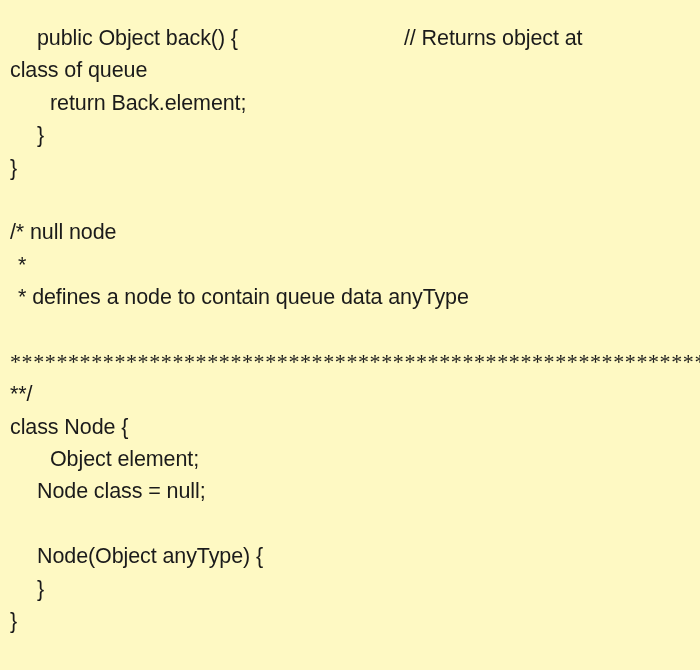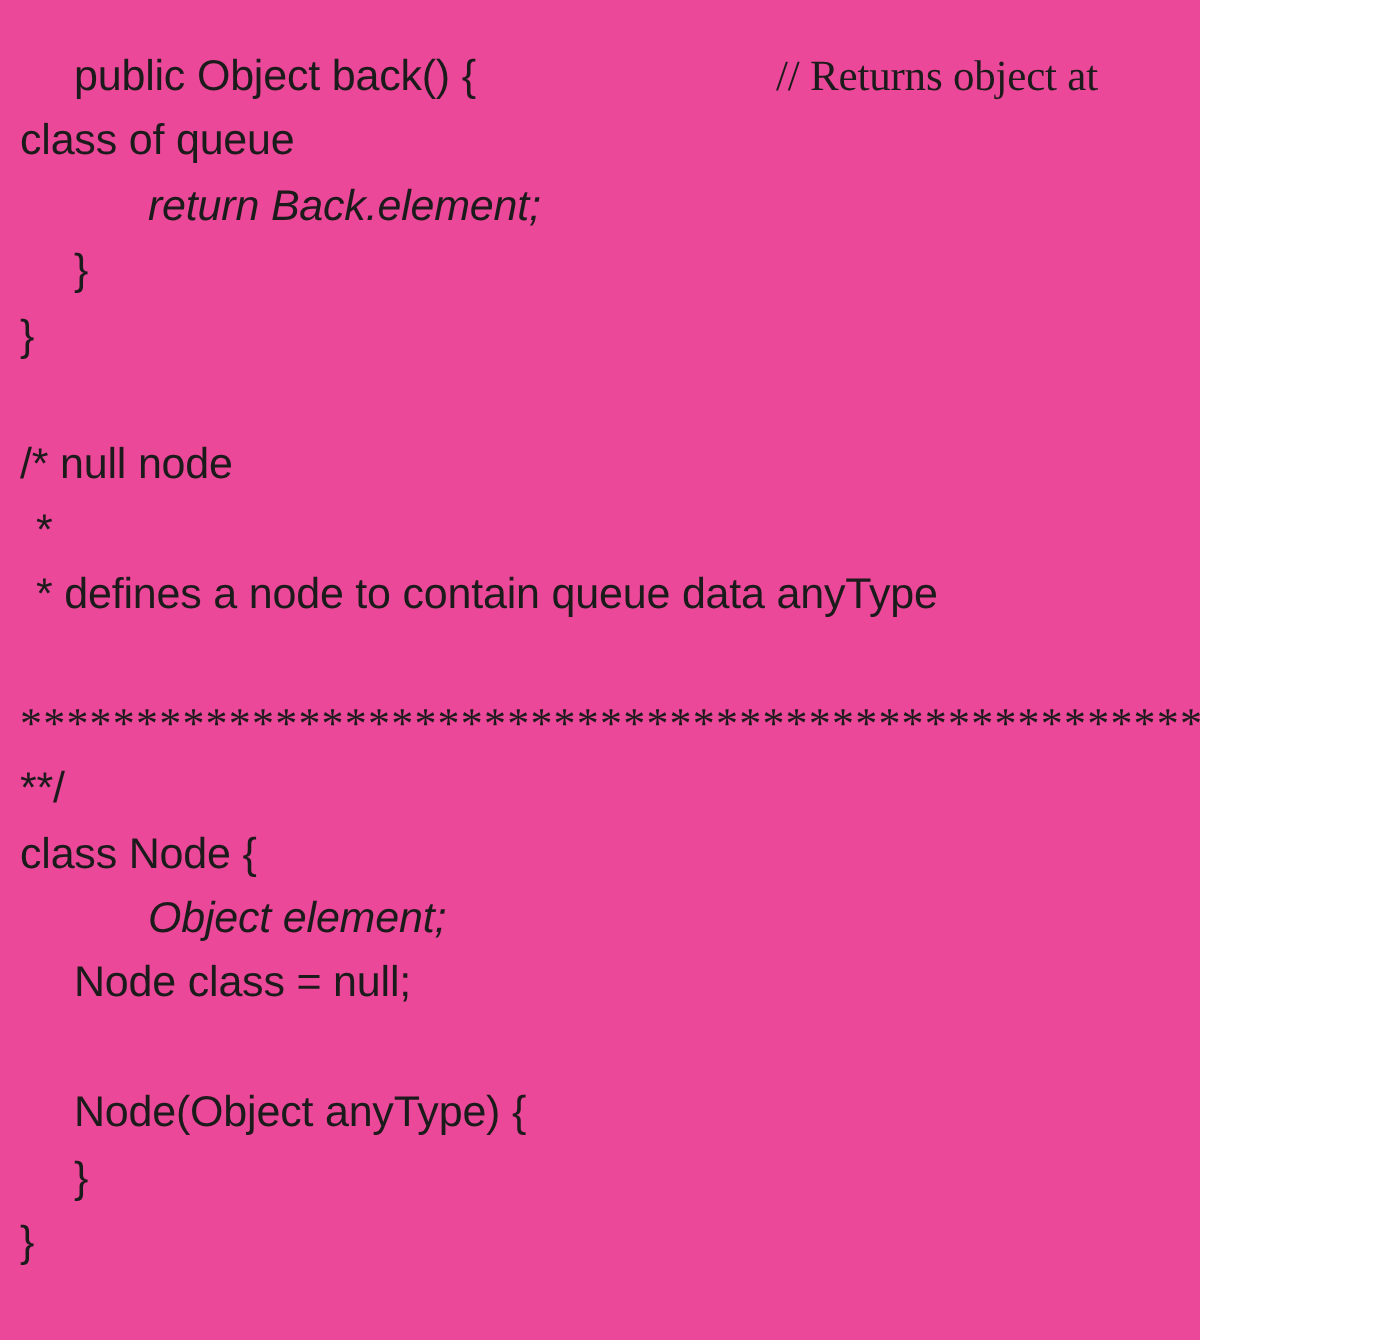--- a/index.html
+++ b/index.html
@@ -8,23 +8,23 @@
     background: #ffffff;
   }
   body {
     width: 700px;
     height: 670px;
     overflow: hidden;
     font-family: "Liberation Sans", sans-serif;
   }
   .code-page {
     position: relative;
-    width: 600px;
+    width: 700px;
     height: 670px;
-    background: #ec4899;
+    background: #fef9c3;
     overflow: hidden;
   }
   .code-block {
     position: absolute;
     left: 0;
     top: 22px;
     width: 700px;
   }
   .code-line {
     position: relative;
@@ -38,28 +38,28 @@
   }
   .code-line .txt {
     display: inline-block;
     white-space: pre;
   }
   .code-line.blank {
     height: 32.4px;
   }
   .ind-1  { padding-left: 10px; }
   .ind-2  { padding-left: 37px; }
-  .ind-3  { padding-left: 74px; font-style: italic; }
+  .ind-3  { padding-left: 50px; }
   .ind-star { padding-left: 18px; }
   .trailing-comment {
     position: absolute;
-    left: 388px;
+    left: 404px;
     top: 0;
     white-space: pre;
-    font-family: Liberation Serif, serif;
+    font-family: Liberation Sans, sans-serif;
     font-size: 21.5px;
     color: #1b1b1b;
     line-height: 32.4px;
     letter-spacing: -0.1px;
   }
   .rule-line {
     font-family: "Liberation Serif", serif;
     font-size: 22px;
     letter-spacing: 0.6px;
     overflow: hidden;

